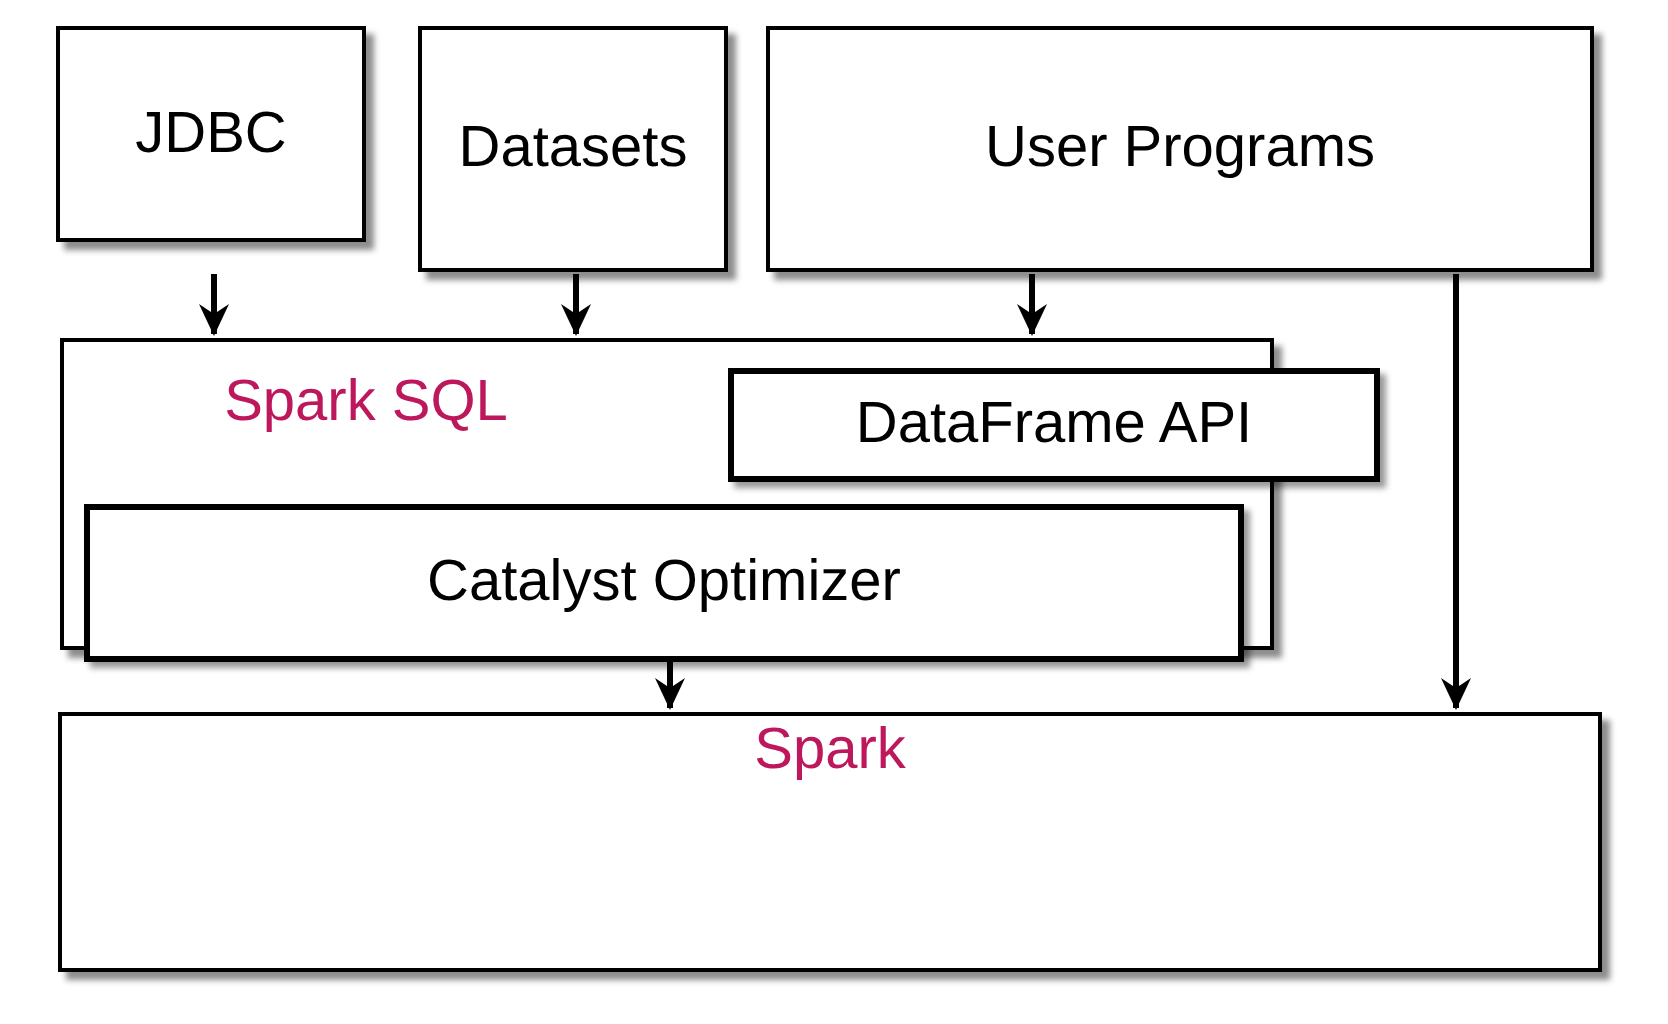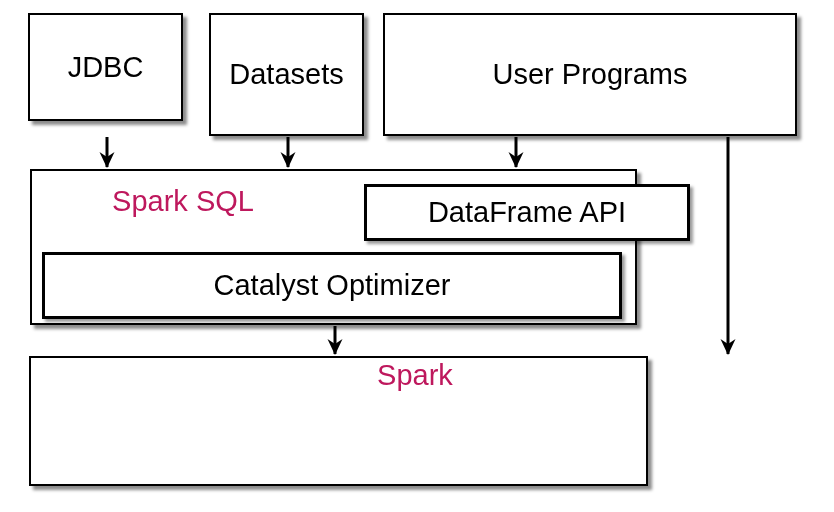--- a/index.html
+++ b/index.html
@@ -41,22 +41,22 @@
     font-size: 29px;
     color: #be185d;
     box-sizing: border-box;
   }
   #box-jdbc          { left: 28px;  top: 13px;  width: 155px; height: 108px; }
   #box-console       { left: 209px; top: 13px;  width: 155px; height: 123px; }
   #box-user-programs { left: 383px; top: 13px;  width: 414px; height: 123px; flex-direction: row; gap: 13px; }
   #box-spark-sql     { left: 30px;  top: 169px; width: 607px; height: 156px; }
   #label-spark-sql   { left: 0px;   top: 13px;  width: 302px; height: 57px; }
   #box-dataframe-api { left: 302px; top: 13px;  width: 326px; height: 57px; margin-left: 30px; }
-  #box-catalyst      { left: 10px;  top: 81px;  width: 580px; height: 67px; }
-  #box-spark         { left: 29px;  top: 356px; width: 619px; height: 130px; }
+  #box-catalyst      { left: 10px;  top: 81px;  width: 580px; height: 79px; }
+  #box-spark         { left: 29px;  top: 356px; width: 772px; height: 130px; }
   #label-spark       { left: 0px;   top: 0px;   width: 768px; height: 58px; }
   #box-rdd           { left: 11px;  top: 58px;  width: 747px; height: 58px; }
   #arrow-layer {
     position: absolute;
     left: 0; top: 0;
     width: 834px;
     height: 512px;
     pointer-events: none;
   }
   #arrow-layer line {

